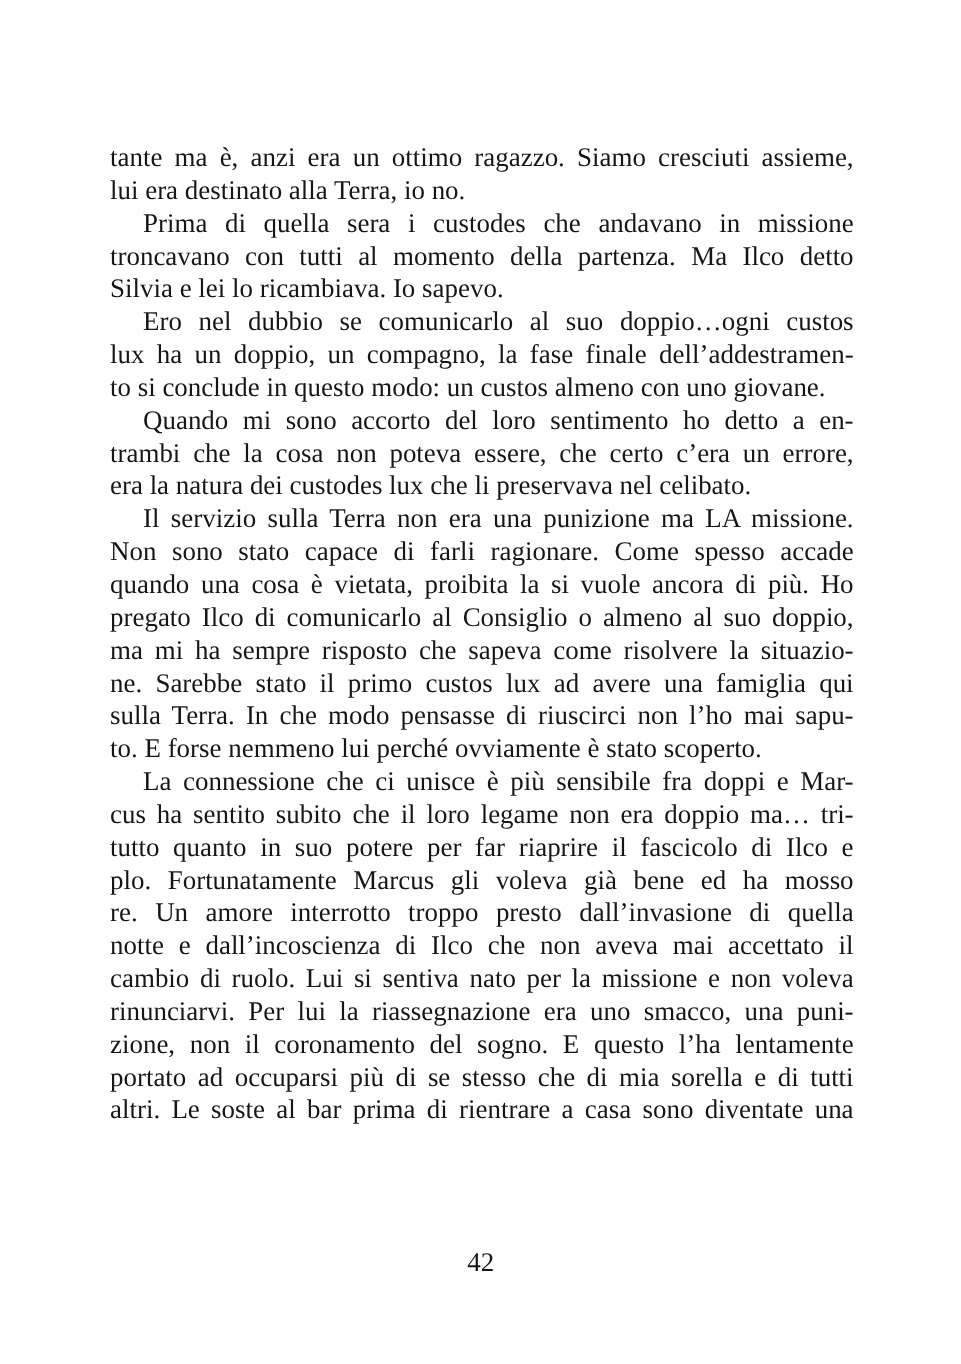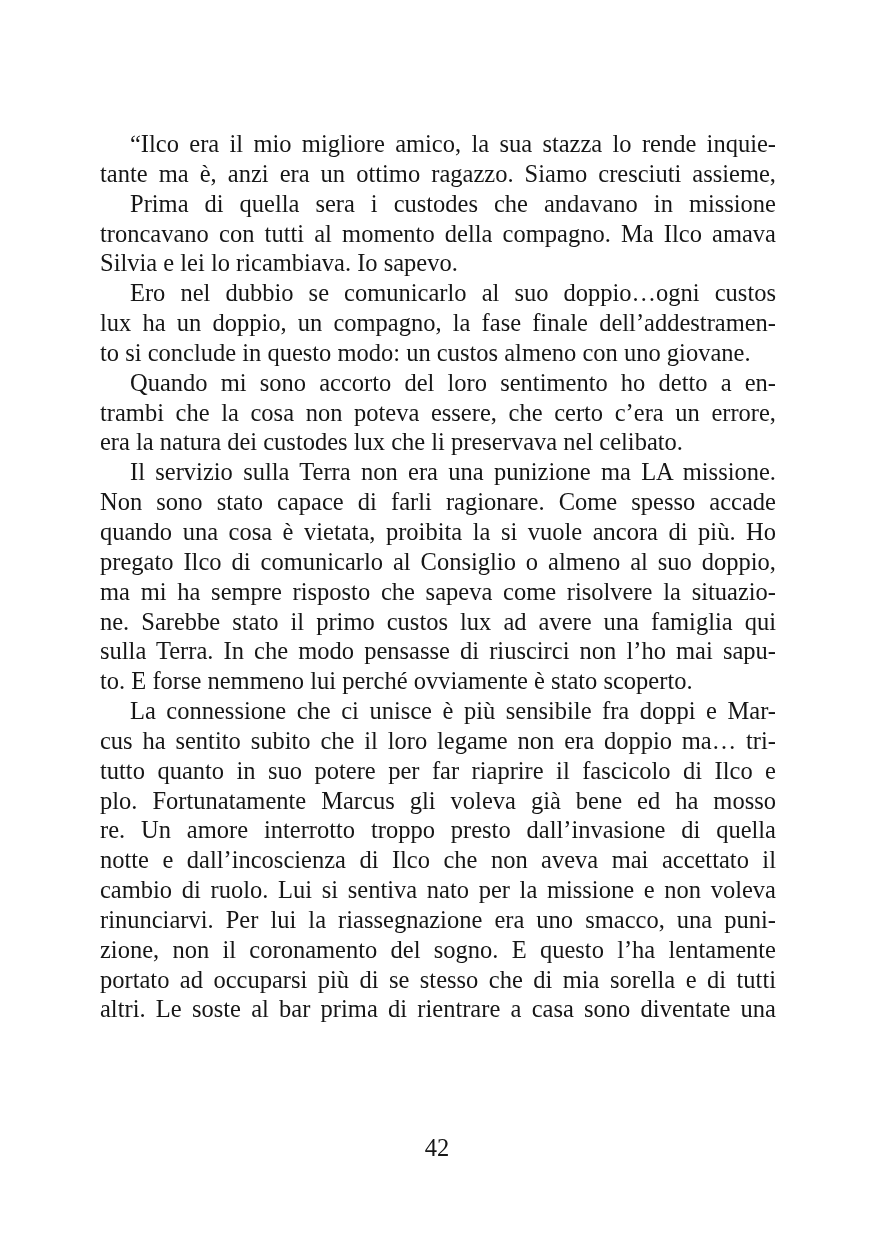--- a/index.html
+++ b/index.html
@@ -53,26 +53,26 @@
     font-size: 24.5px;
     color: #161616;
   }
 </style>
 </head>
 <body>
 
 <div class="book-page">
   <div class="text-block">
       <div class="para">
-        <div class="line first">“Ilco era il mio migliore amico, la sua stazza lo rende inquie-</div>
         <div class="line">tante ma è, anzi era un ottimo ragazzo. Siamo cresciuti assieme,</div>
+        <div class="line last">lui era destinato alla Terra, io no.</div>
       </div>
       <div class="para">
         <div class="line first">Prima di quella sera i custodes che andavano in missione</div>
-        <div class="line">troncavano con tutti al momento della compagno. Ma Ilco amava</div>
+        <div class="line">troncavano con tutti al momento della partenza. Ma Ilco detto</div>
         <div class="line last">Silvia e lei lo ricambiava. Io sapevo.</div>
       </div>
       <div class="para">
         <div class="line first">Ero nel dubbio se comunicarlo al suo doppio…ogni custos</div>
         <div class="line">lux ha un doppio, un compagno, la fase finale dell’addestramen-</div>
         <div class="line last">to si conclude in questo modo: un custos almeno con uno giovane.</div>
       </div>
       <div class="para">
         <div class="line first">Quando mi sono accorto del loro sentimento ho detto a en-</div>
         <div class="line">trambi che la cosa non poteva essere, che certo c’era un errore,</div>

